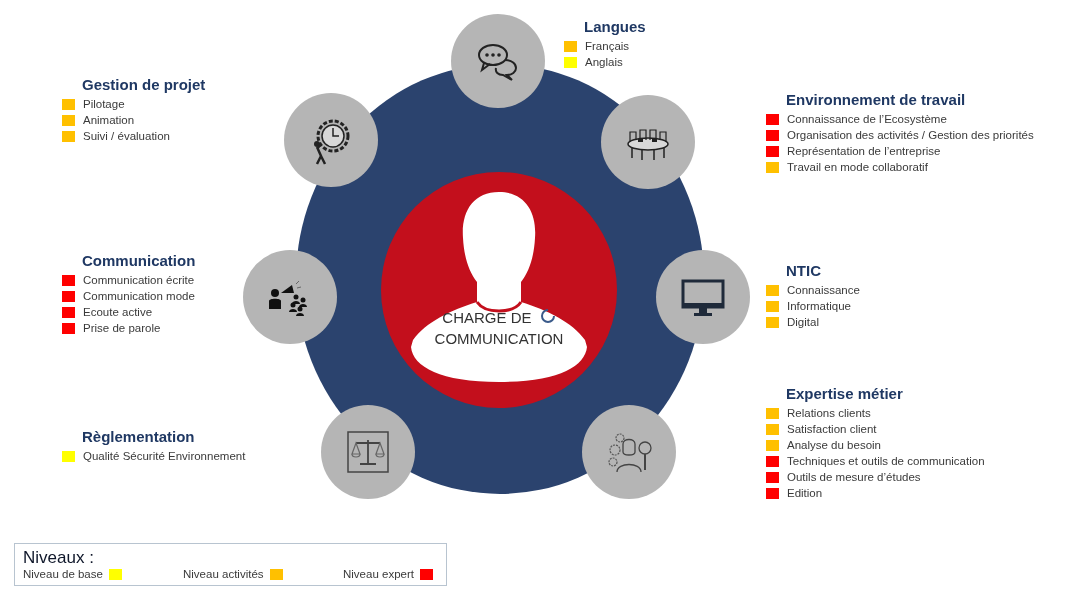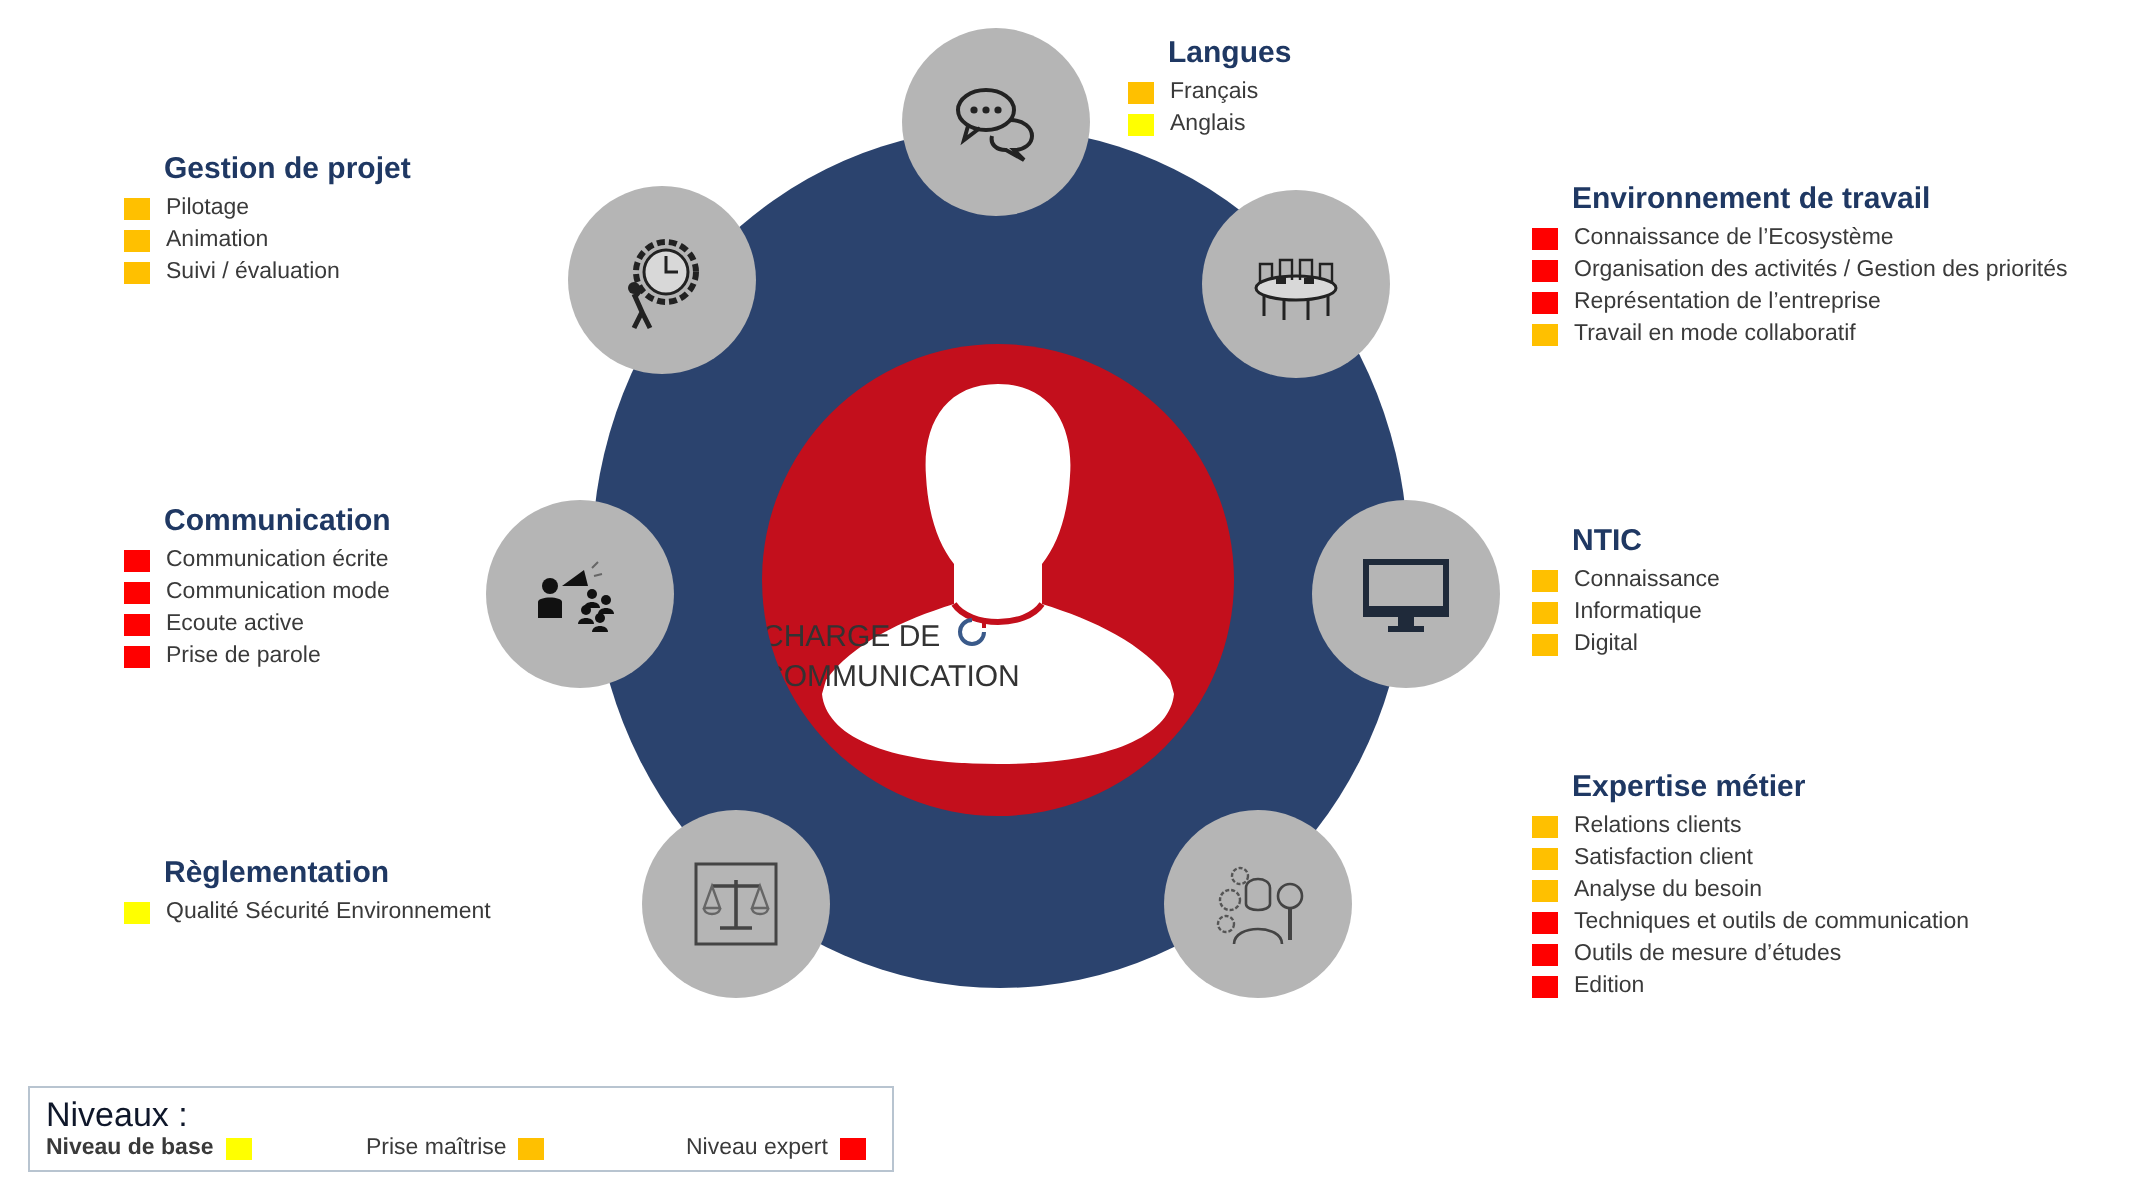--- a/index.html
+++ b/index.html
@@ -16,21 +16,21 @@
   .group .title { color:#1f3863; font-size:15px; font-weight:bold; margin:0 0 3px 20px;
                   letter-spacing:0px; }
   .item { display:flex; align-items:center; height:16px; font-size:11.5px; color:#3a3a3a; }
   .sq { width:13px; height:11px; margin-right:8px; flex:0 0 auto; }
   .legend { position:absolute; left:14px; top:543px; width:433px; height:43px;
             border:1px solid #b8c4d0; box-sizing:border-box; background:#fff; }
   .legend .ltitle { position:absolute; left:8px; top:4px; font-size:17px; font-weight:normal; color:#0f172a; }
   .legend .lrow { position:absolute; top:24px; left:8px; right:8px; height:16px; font-size:11.5px; color:#3a3a3a; }
   .lit { position:absolute; display:flex; align-items:center; }
   .lit .sq { margin:0 0 0 6px; }
-  .core-label { position:absolute; left:0; width:100%; text-align:left; font-size:15px; color:#333; }
+  .core-label { position:absolute; left:0; width:100%; text-align:center; font-size:15px; color:#333; }
 </style>
 </head>
 <body>
 
 <div class="big-ring"></div>
 
 <div class="red-core">
   <svg width="236" height="236" viewBox="0 0 236 236" style="position:absolute;left:0;top:0;">
     <path d="M118 20 C92 20 80 40 82 66 C83 85 88 100 96 110 L96 130 C70 138 45 150 32 168 L30 175 C32 195 60 210 118 210 C176 210 204 195 206 175 L204 168 C191 150 166 138 140 130 L140 110 C148 100 153 85 154 66 C156 40 144 20 118 20 Z" fill="#ffffff"></path>
     <path d="M96 130 C104 142 132 142 140 130" stroke="#c30f1c" stroke-width="3" fill="none"></path>
@@ -239,26 +239,26 @@
     </div>
   <div class="item">
       <span class="sq" style="background:#ff0000"></span>
       <span>Edition</span>
     </div>
 </div>
 
 <div class="legend">
   <div class="ltitle">Niveaux :</div>
   <div class="lrow">
-    <div class="lit" style="left:0;font-weight:bold;">
+    <div class="lit" style="left:0;">
       <span>Niveau de base</span>
       <span class="sq" style="background:#ffff00"></span>
     </div>
     <div class="lit" style="left:160px;">
-      <span>Prise maîtrise</span>
+      <span>Niveau activités</span>
       <span class="sq" style="background:#ffc000"></span>
     </div>
     <div class="lit" style="left:320px;">
       <span>Niveau expert</span>
       <span class="sq" style="background:#ff0000"></span>
     </div>
   </div>
 </div>
 
 </body></html>

